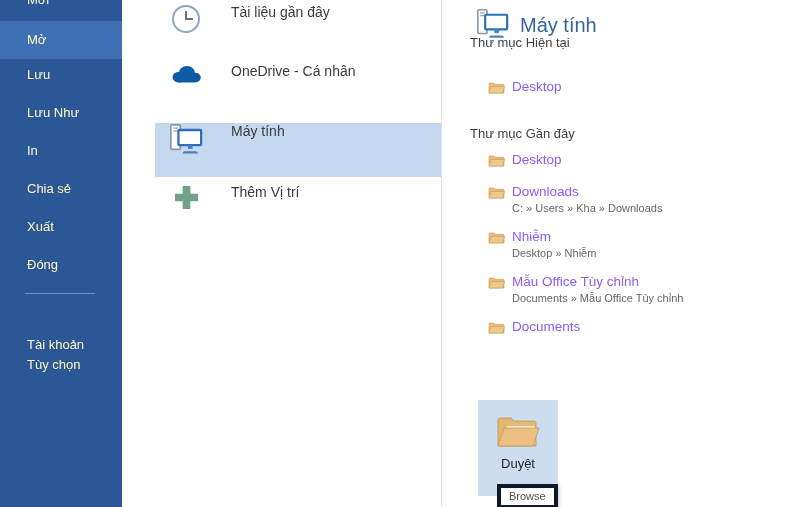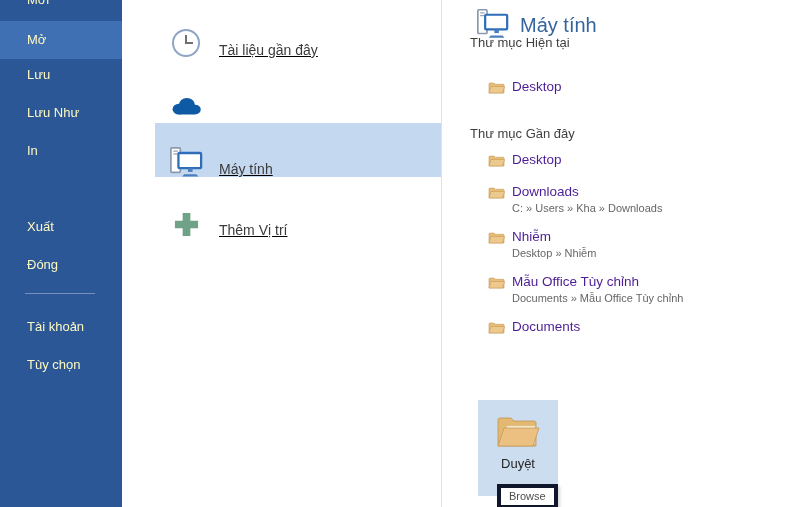--- a/index.html
+++ b/index.html
@@ -11,38 +11,38 @@
              background:#2b5797; overflow:hidden; }
   .side-item { position:absolute; left:0; width:131px; height:38px; line-height:38px;
                padding-left:27px; color:#fef9c3; font-size:13px; cursor:default; }
   .side-item.selected { background:#4070b4; }
   .side-sep { position:absolute; left:25px; width:70px; height:1px;
               background:rgba(255,255,255,.35); }
 
   
   .places { position:absolute; left:122px; top:0; width:319px; height:507px; background:#fff; }
   .place-item { position:absolute; left:33px; right:0; height:54px;
-                display:flex; align-items:flex-end; gap:15px; padding-left:13px;text-decoration:underline; }
+                display:flex; align-items:flex-start; gap:27px; padding-left:13px; }
   .place-item.selected { background:#c4d8f0; }
   .place-icon { width:36px; display:flex; justify-content:center; align-items:center; flex:0 0 36px; }
   .place-label { font-size:14px; color:#3b3b3b; }
 
   .col-divider { position:absolute; left:441px; top:0; width:1px; height:507px; background:#e2e2e2; }
 
   
   .panel { position:absolute; left:442px; top:0; width:358px; height:507px; }
   .panel-title { position:absolute; top:8px; left:34px; display:flex; align-items:center; gap:11px; }
   .panel-title-text { font-size:20px; color:#36649e; }
   .sec-label { position:absolute; left:28px; font-size:13px; color:#404040; }
   .sec-current { top:35px; }
   .sec-recent { top:126px; }
 
   .f-row { display:flex; align-items:flex-start; gap:7px; }
   .f-icon { flex:0 0 17px; margin-top:2px; }
-  .f-name { font-size:13.5px; color:#4c1d95; line-height:17px; }
+  .f-name { font-size:13.5px; color:#8b5cf6; line-height:17px; }
   .f-sub  { font-size:11px; color:#666; line-height:14px; margin-top:1px; }
   .current-row { position:absolute; top:78px; left:46px; }
   .recent-list { position:absolute; top:151px; left:46px; }
   .recent-list .f-row { margin-bottom:12px; }
   .recent-list .f-row.has-sub { margin-bottom:13px; }
 
   .browse-btn { position:absolute; top:400px; left:36px; width:80px; height:96px;
                 background:#ccddf0; display:flex; flex-direction:column; align-items:center;
                 cursor:default; }
   .browse-btn svg { margin-top:13px; }
@@ -53,24 +53,25 @@
 </style>
 </head>
 <body>
 
 <aside class="sidebar">
   <div class="side-item" style="top:-10px;height:20px;line-height:20px;">Mới</div>
   <div class="side-item selected" style="top:21px">Mở</div>
   <div class="side-item" style="top:56px">Lưu</div>
   <div class="side-item" style="top:94px">Lưu Như</div>
   <div class="side-item" style="top:132px">In</div>
+  <div class="side-item" style="top:170px">Chia sẻ</div>
   <div class="side-item" style="top:208px">Xuất</div>
   <div class="side-item" style="top:246px">Đóng</div>
   <div class="side-sep" style="top:293px"></div>
-  <div class="side-item" style="top:308px">Tài khoản</div>
+  <div class="side-item" style="top:326px">Tài khoản</div>
   <div class="side-item" style="top:346px">Tùy chọn</div>
 </aside>
 
 <main class="places">
 
   <div class="place-item" style="top:4px">
     <span class="place-icon">
       <svg width="30" height="30" viewBox="0 0 30 30">
         <circle cx="15" cy="15" r="13" fill="#fff" stroke="#8fa5c5" stroke-width="2"></circle>
         <path d="M15 7 v8 h7" fill="none" stroke="#707070" stroke-width="2"></path>
@@ -83,20 +84,21 @@
     <span class="place-icon">
       <svg width="34" height="22" viewBox="0 0 38 24">
         <g fill="#0f5aa5">
           <ellipse cx="11" cy="15.5" rx="7" ry="6"></ellipse>
           <ellipse cx="20" cy="11" rx="9" ry="8"></ellipse>
           <ellipse cx="29" cy="16" rx="6.5" ry="5.5"></ellipse>
           <rect x="9" y="13" width="21" height="8.5" rx="3"></rect>
         </g>
       </svg>
     </span>
+    <span class="place-label">OneDrive - Cá nhân</span>
   </div>
 
   <div class="place-item selected" style="top:123px">
     <span class="place-icon">
       <svg width="34" height="31" viewBox="0 0 36 32">
         <rect x="2" y="1.5" width="10" height="26" rx="1" fill="#fff" stroke="#8a9aae" stroke-width="1.8"></rect>
         <line x1="4.5" y1="5" x2="9.5" y2="5" stroke="#8a9aae" stroke-width="1.2"></line>
         <line x1="4.5" y1="8" x2="9.5" y2="8" stroke="#8a9aae" stroke-width="1.2"></line>
         <rect x="10" y="7" width="24" height="16" rx="1" fill="#fff" stroke="#2e6db8" stroke-width="2.4"></rect>
         <rect x="20" y="23" width="5" height="4" fill="#4a7ec0"></rect>

